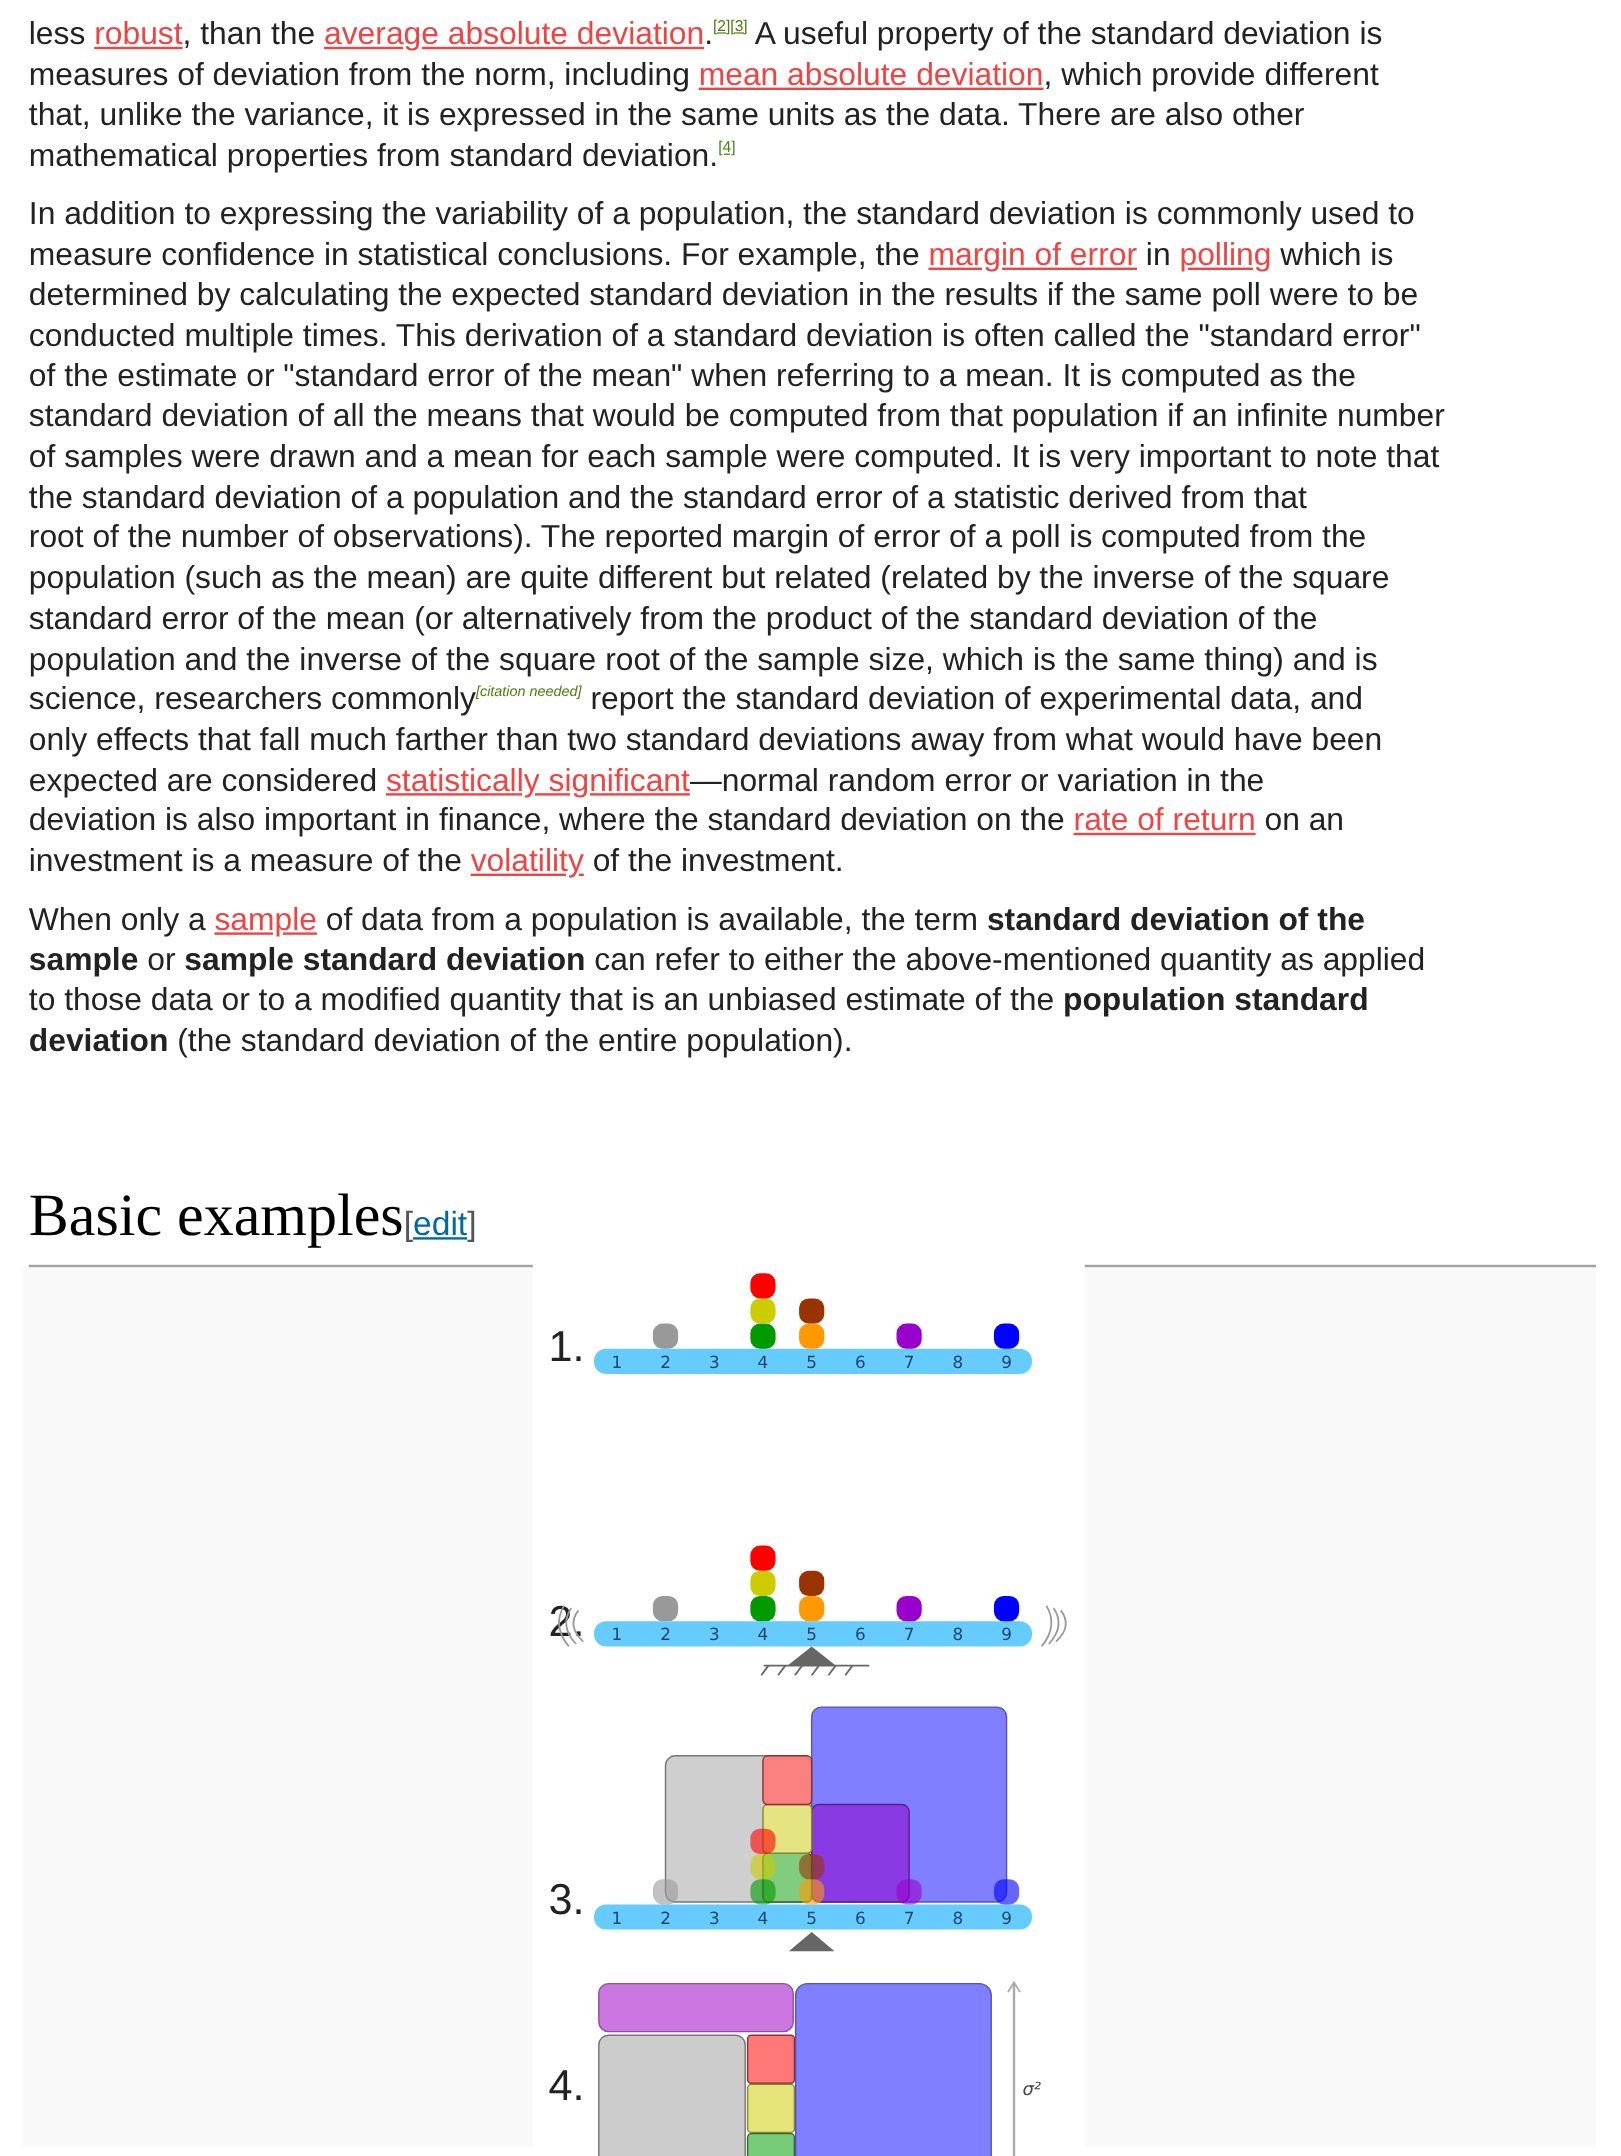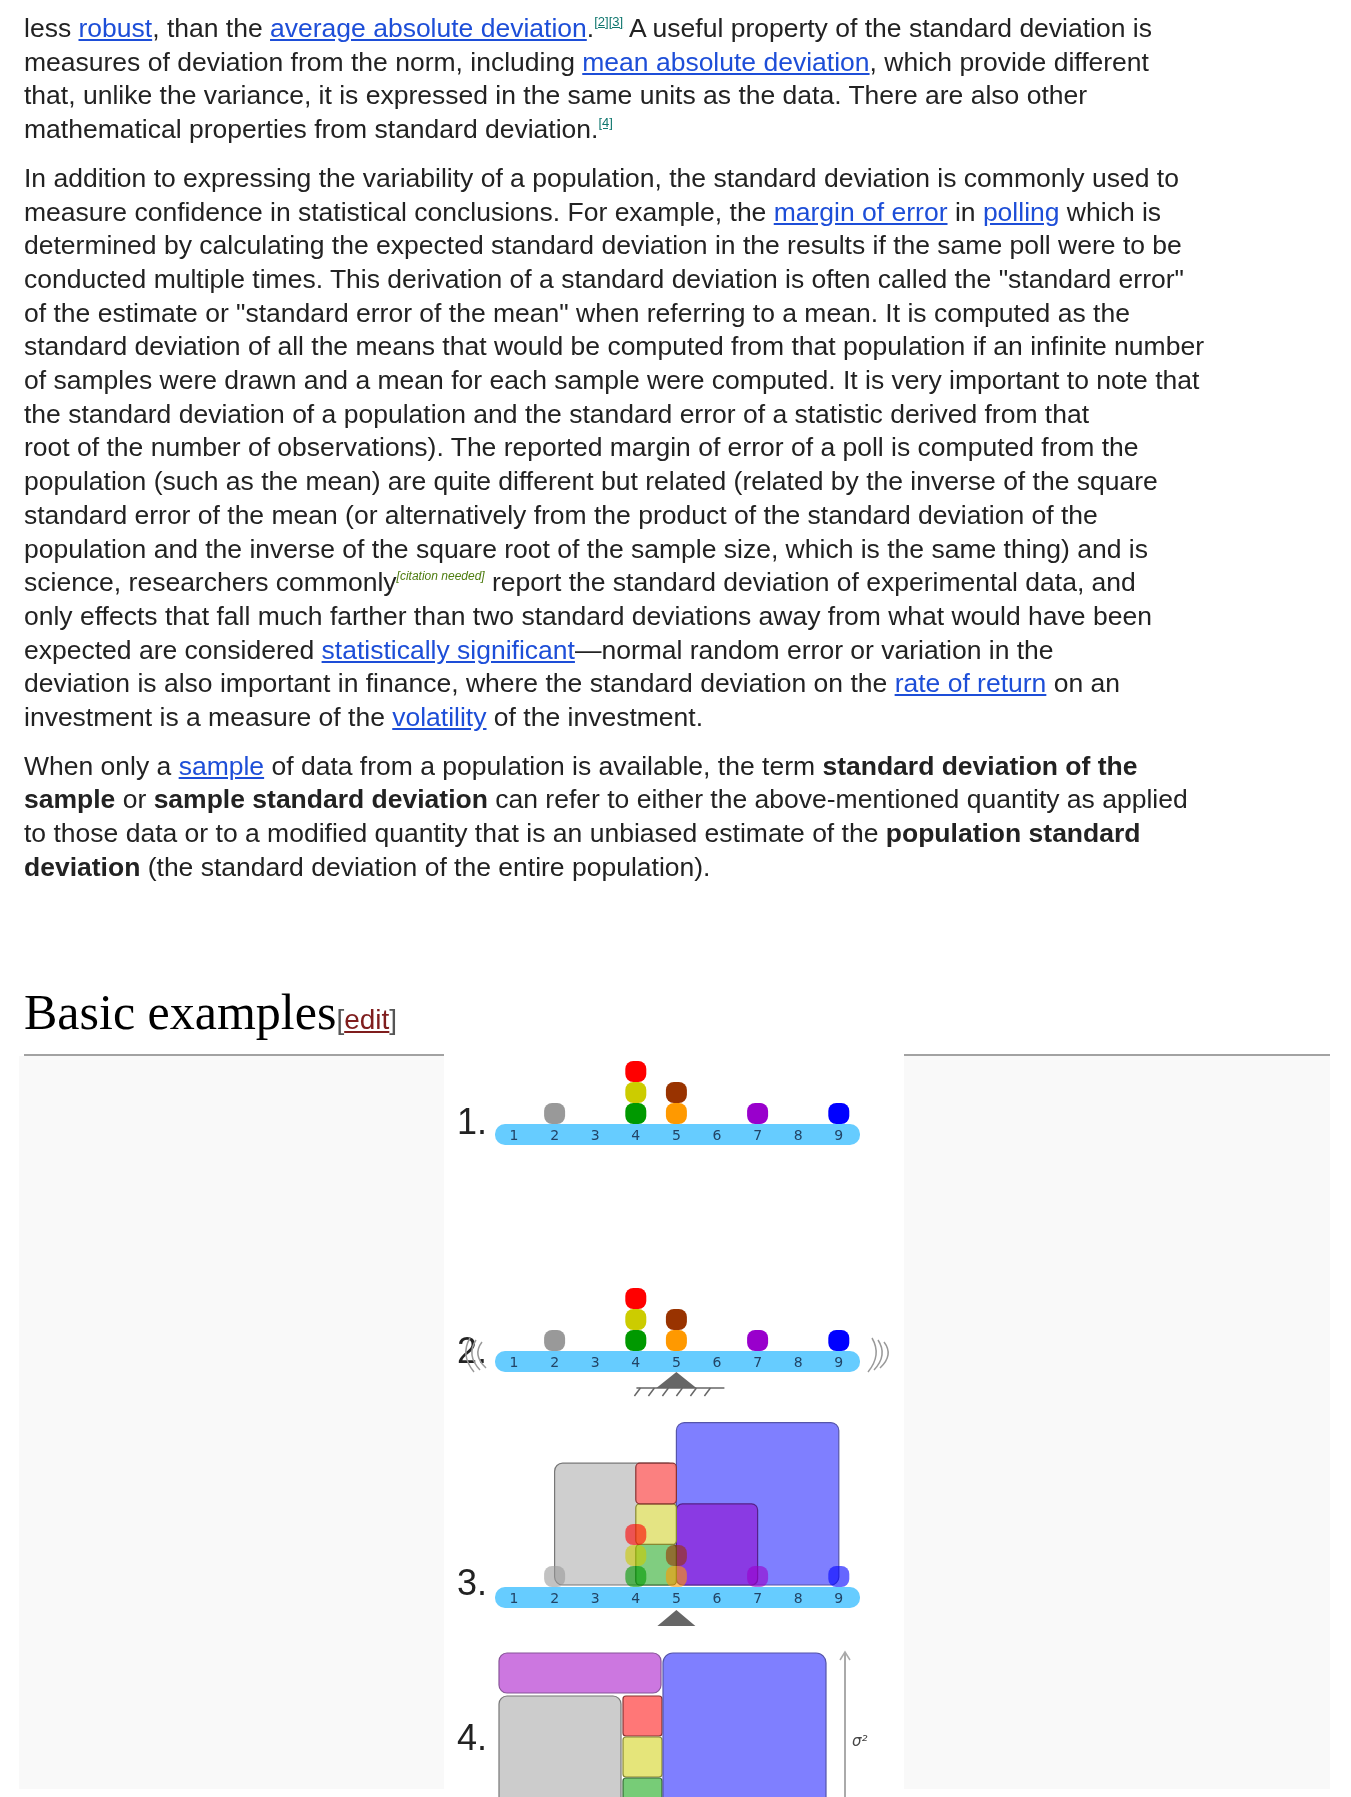--- a/index.html
+++ b/index.html
@@ -7,33 +7,33 @@
   .content { position: absolute; left: 24px; top: 12px; width: 1310px; }
   p.para {
     margin: 0 0 15px 0;
     font-family: "Liberation Sans", sans-serif;
     font-size: 26.5px;
     line-height: 33.7px;
     color: #222222;
     white-space: nowrap;
   }
   .line { display: block; }
-  a.lnk { color: #1d4ed8; text-decoration: underline; }
+  a.lnk { color: #ef4444; text-decoration: underline; }
   sup.ref { font-size: 13px; line-height: 0; vertical-align: 11px; }
-  sup.ref a { color: #0f766e; }
+  sup.ref a { color: #4d7c0f; }
   sup.cn { font-size: 12px; font-style: italic; line-height: 0; vertical-align: 11px; color: #4d7c0f; }
   b { font-weight: bold; }
   .heading {
     position: absolute; left: 24px; top: 982px; width: 1306px;
     border-bottom: 3px solid #a2a2a2; padding-bottom: 4px;
     font-family: "Liberation Serif", serif; font-size: 50px; color: #000;
     line-height: 60px; white-space: nowrap;
   }
   .editsec { font-family: "Liberation Sans", sans-serif; font-size: 28px; color: #555; }
-  .editsec a { color: #7f1d1d; text-decoration: underline; }
+  .editsec a { color: #0369a1; text-decoration: underline; }
   .figbox-left { position: absolute; left: 19px; top: 1056px; width: 425px; height: 733px; background: #f9f9f9; }
   .figbox-right { position: absolute; left: 904px; top: 1056px; width: 426px; height: 733px; background: #f9f9f9; }
   .figure { position: absolute; left: 444px; top: 1050px; width: 460px; height: 747px; background: #ffffff; }
   .figure svg { position: absolute; left: 0; top: 0; }
 </style>
 </head>
 <body>
 
 <div class="content">
   <p class="para">

